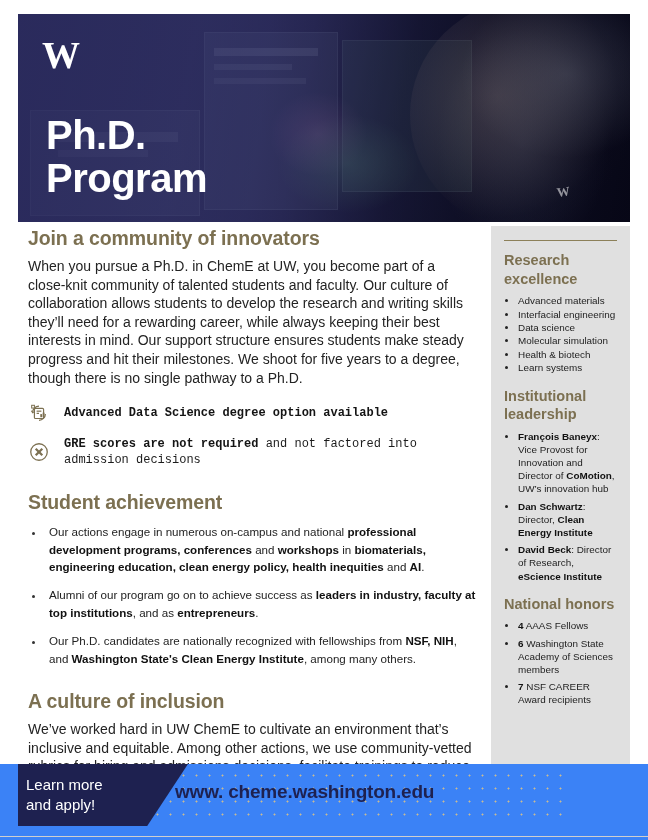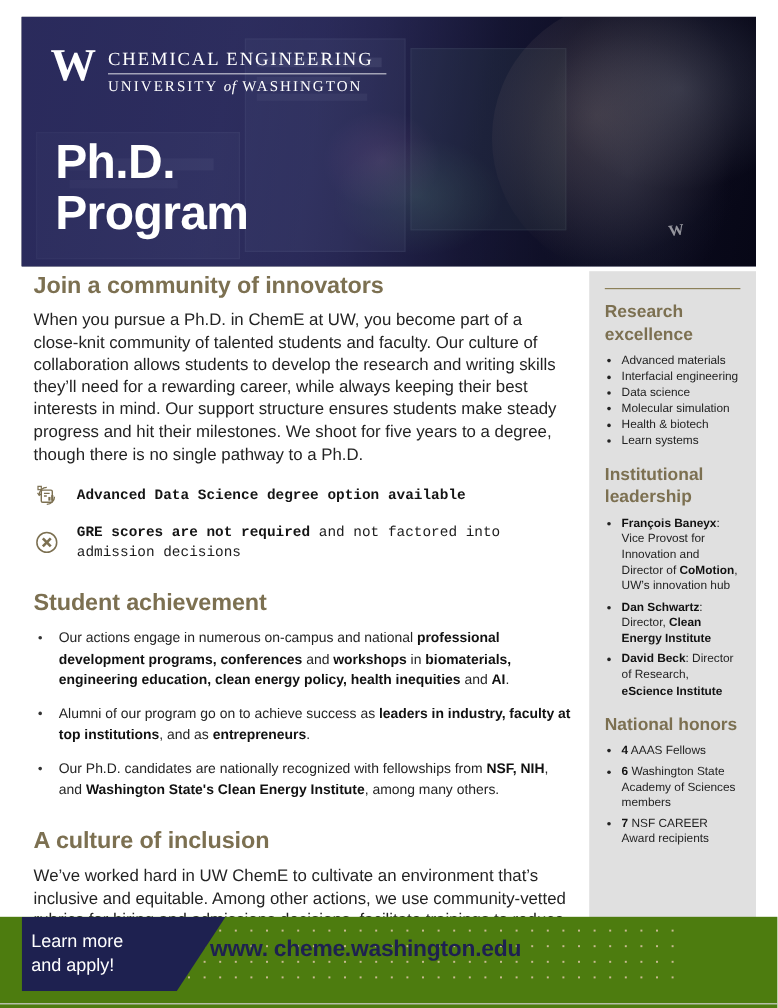--- a/index.html
+++ b/index.html
@@ -121,21 +121,21 @@
   ul.sb-list{margin:0 0 12px 0;padding-left:14px;}
   ul.sb-list li{
     color:#222;font-size:9.9px;line-height:13.4px;margin-bottom:1px;
   }
   ul.sb-list.tight li{margin-bottom:0;}
   ul.sb-list li b{font-weight:bold;color:#111;}
   ul.sb-list.spaced li{margin-bottom:4px;line-height:13.2px;}
 
   
   .footer{
-    position:absolute;left:0;top:764px;width:648px;height:76px;background:#4d7c0f;
+    position:absolute;left:0;top:764px;width:648px;height:76px;background:#3b82f6;
   }
   .footer-dots{
     position:absolute;left:148px;top:0;width:420px;height:62px;
     background-image:radial-gradient(circle, #c9bb93 0.9px, rgba(0,0,0,0) 1.1px);
     background-size:13px 13px;background-position:3px 5px;
   }
   .footer-tab{
     position:absolute;left:18px;top:0;width:170px;height:62px;background:#1e2150;
     clip-path:polygon(0 0, 100% 0, 76% 100%, 0 100%);
   }
@@ -165,25 +165,20 @@
       <div class="mon m5"></div>
       <div class="mon m6"></div>
       <div class="mon m7"></div>
       <div class="mon m8"></div>
       <div class="face"></div>
     </div>
     <div class="hero-tint"></div>
 
     <div class="wordmark">
       <div class="w-logo">W</div>
-      <div class="wm-text">
-        <div class="wm-line1">CHEMICAL ENGINEERING</div>
-        <div class="wm-rule"></div>
-        <div class="wm-line2"><span>UNIVERSITY</span> <em>of</em> <span>WASHINGTON</span></div>
-      </div>
     </div>
 
     <div class="hero-title">
       <span>Ph.D.</span>
       <span>Program</span>
     </div>
 
     <div class="shirt-logo">W</div>
   </div>
 

